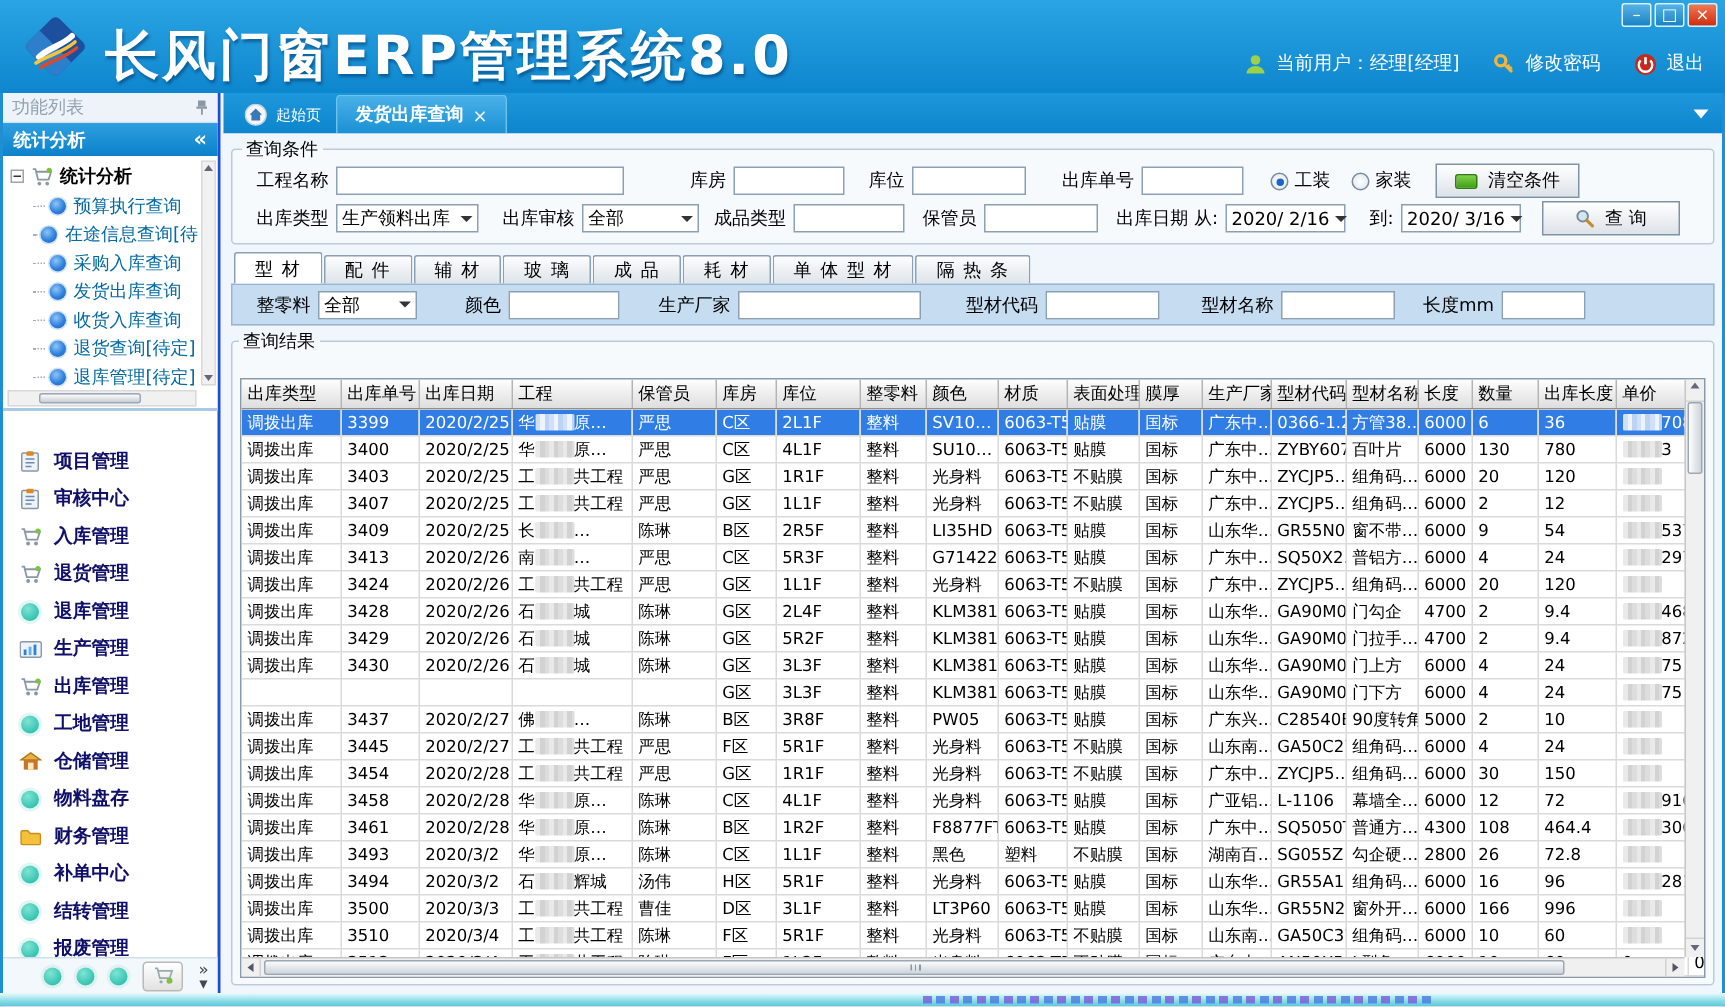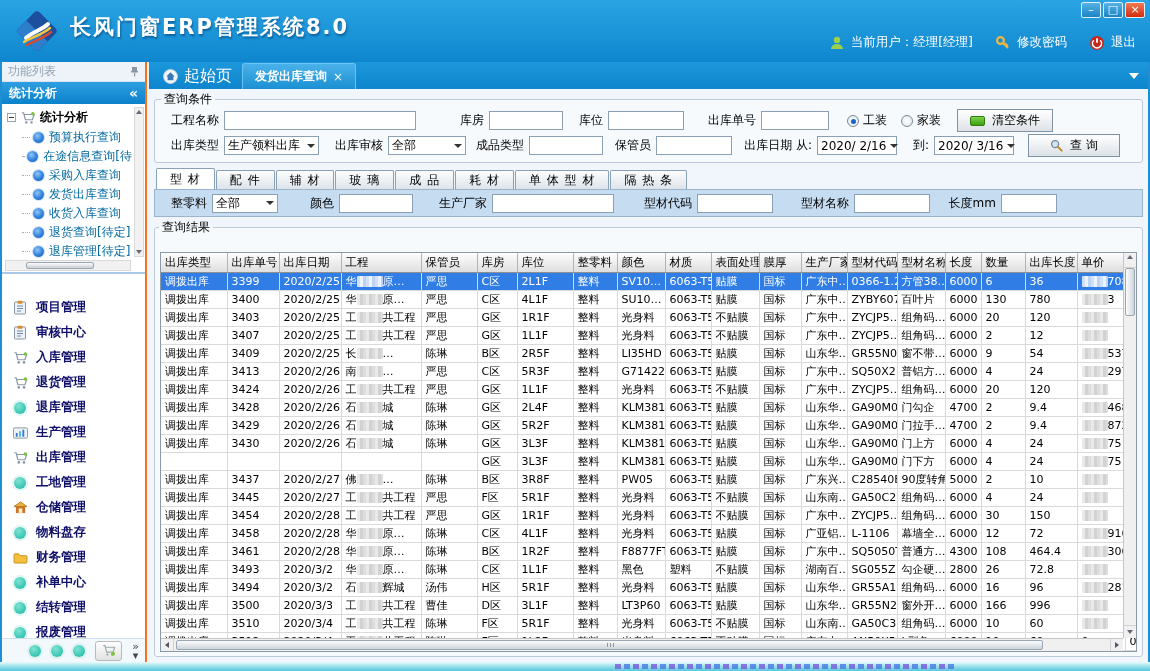--- a/index.html
+++ b/index.html
@@ -5,32 +5,32 @@
   html,body{margin:0;padding:0;background:#cfd8e0;}
   *{box-sizing:border-box;}
   #window{position:relative;width:1150px;height:671px;overflow:hidden;background:#f0f6fb;
     font-family:"DejaVu Sans","Liberation Sans",sans-serif;font-size:12px;color:#000;}
   .edge{position:absolute;top:62px;bottom:0;width:2px;background:#1e8fd5;z-index:30;}
   .edge.l{left:0}.edge.r{right:0}
 
   
   #titlebar{position:absolute;left:0;top:0;right:0;height:62px;background:linear-gradient(#2aa4e3,#0e86ce);z-index:20;}
   .logo{position:absolute;left:14px;top:8px;width:46px;height:46px;}
-  .apptitle{position:absolute;left:70px;top:13px;font-size:21px;font-weight:bold;color:#fff;letter-spacing:2px;
+  .apptitle{position:absolute;left:70px;top:13px;font-size:36px;font-weight:bold;color:#fff;letter-spacing:2px;
     text-shadow:1px 2px 2px rgba(0,50,100,.5);white-space:nowrap;}
   .winbtns{position:absolute;top:2px;right:5px;display:flex;gap:2px;}
   .wbtn{width:20px;height:16px;line-height:14px;text-align:center;font-size:11px;color:#fff;
     border:1px solid #dceffb;border-radius:2px;background:linear-gradient(#57b2e5,#1b84c5);cursor:pointer;}
   .wbtn.close{background:linear-gradient(#f07a52,#d32b0d);}
   .userbar{position:absolute;right:14px;top:34px;display:flex;align-items:center;gap:6px;color:#fff;font-size:12.5px;white-space:nowrap;}
   .userbar .gap{width:10px;}
   .ulink{cursor:pointer;}
 
   
-  #sidebar{position:absolute;left:2px;top:62px;width:145px;bottom:9px;background:#fff;border-right:2px solid #f97316;
+  #sidebar{position:absolute;left:2px;top:62px;width:145px;bottom:9px;background:#fff;border-right:2px solid #1d4ed8;
     display:flex;flex-direction:column;z-index:10;justify-content:flex-end;}
   .paneltitle{height:20px;background:#eef3f9;color:#93a2b2;display:flex;align-items:center;justify-content:space-between;
     padding:0 6px;border-bottom:1px solid #d8e3ee;flex:none;}
   .sectionbar{height:22px;background:linear-gradient(#2e9fe0,#0c82cb);color:#fff;font-weight:bold;display:flex;
     align-items:center;justify-content:space-between;padding:0 7px;flex:none;}
   .collapse{font-size:14px;cursor:pointer;}
   .tree{position:relative;height:170px;border-bottom:2px solid #a9c9e6;background:#fff;flex:none;overflow:hidden;
     padding:3px 13px 14px 5px;}
   .troot{display:flex;align-items:center;gap:4px;height:21px;font-weight:bold;white-space:nowrap;}
   .expander{width:9px;height:9px;border:1px solid #98a6b3;background:#fff;position:relative;flex:none;}
@@ -54,21 +54,21 @@
   .bdot{width:12px;height:12px;border-radius:50%;background:radial-gradient(circle at 38% 32%,#7fe4d4,#17b6a2);box-shadow:0 0 0 2px #dff2ef;cursor:pointer;}
   .bcart{width:27px;height:20px;border:1px solid #b9b9b9;border-radius:3px;background:linear-gradient(#fff,#e2e2e2);
     display:flex;align-items:center;justify-content:center;cursor:pointer;}
   .bmore{color:#445;font-size:11px;line-height:9px;text-align:center;cursor:pointer;}
 
   
   #main{position:absolute;left:149px;top:62px;right:2px;bottom:9px;}
   .tabstrip{position:absolute;left:0;top:0;right:0;height:27px;background:linear-gradient(#1d97db,#0e85cd);
     display:flex;align-items:flex-end;padding-left:4px;}
   .tab{display:flex;align-items:center;gap:6px;color:#fff;cursor:pointer;}
-  .tab.home{height:25px;padding:0 10px;font-size:16px;font-family:Liberation Mono, monospace;}
+  .tab.home{height:25px;padding:0 10px;font-size:10px;font-family:Liberation Mono, monospace;}
   .tab.active{height:26px;padding:0 12px;background:linear-gradient(#4ab1e9,#1a90d3);border:1px solid #6cc3ef;
     border-bottom:none;border-radius:3px 3px 0 0;font-weight:bold;}
   .tclose{font-weight:normal;opacity:.95;cursor:pointer;}
   .tabmore{position:absolute;right:9px;top:11px;width:0;height:0;border-left:5px solid transparent;
     border-right:5px solid transparent;border-top:6px solid #fff;cursor:pointer;}
   .content{position:absolute;left:0;top:27px;right:0;bottom:0;background:#f0f6fb;}
 
   fieldset{border:1px solid #bccadb;border-radius:3px;background:#f7fafd;margin:2px 5px 0;padding:0 6px 4px;}
   legend{font-size:12px;color:#000;padding:0 3px;}
   .qrow{display:flex;align-items:center;height:25px;white-space:nowrap;}

